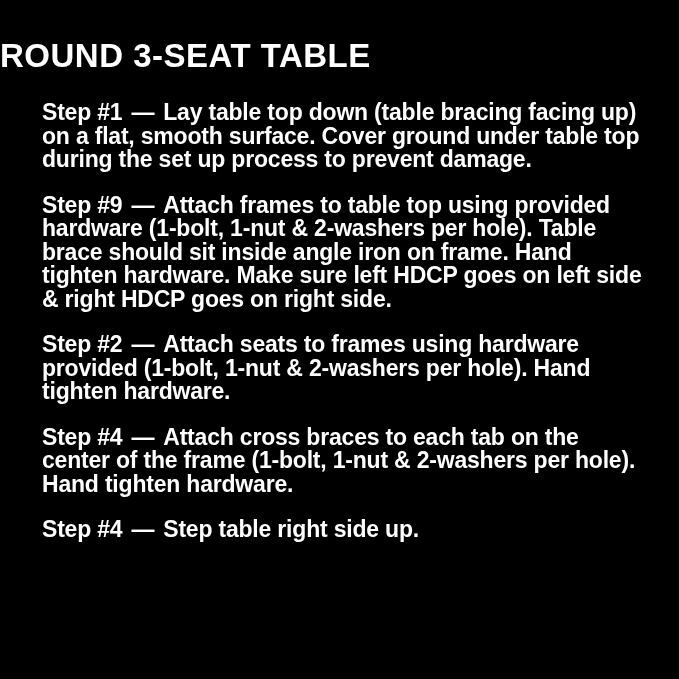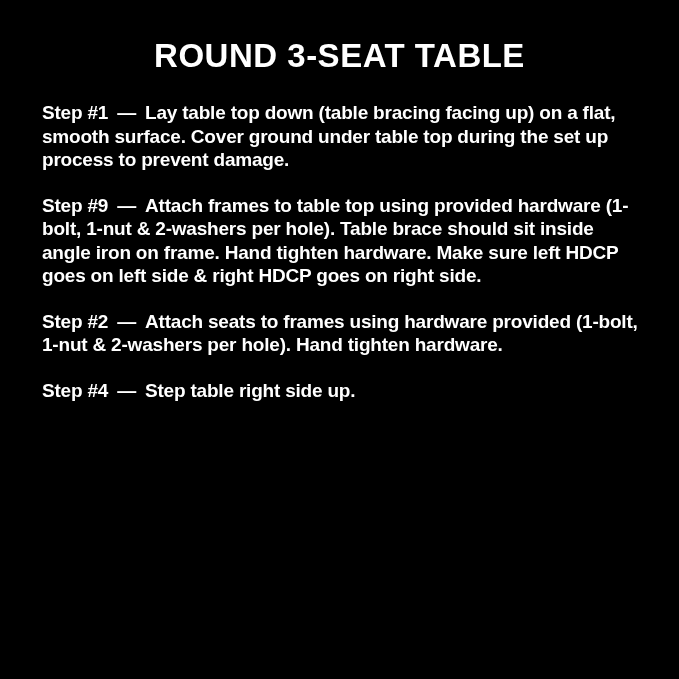--- a/index.html
+++ b/index.html
@@ -13,38 +13,38 @@
     font-family: "Liberation Sans", sans-serif;
     color: #ffffff;
     font-weight: bold;
   }
   .poster {
     width: 679px;
     height: 679px;
     background: #000000;
     padding-top: 36px;
   }
-  .header { text-align: center; }
+  .header { text-align: left; }
   .title {
     font-size: 33px;
     line-height: 40px;
     letter-spacing: 0.5px;
     font-weight: bold;
   }
   .subtitle {
     font-size: 25px;
     line-height: 29px;
     margin-top: 3px;
     font-weight: bold;
   }
   .steps {
     padding: 25px 36px 0 42px;
   }
   .step {
-    font-size: 19px;
+    font-size: 23px;
     line-height: 23.5px;
     letter-spacing: -0.2px;
     margin-bottom: 22px;
     text-align: left;
   }
   .step-sep {
     display: inline-block;
     margin: 0 9px;
   }
 </style>
@@ -56,17 +56,18 @@
     <div class="title">ROUND 3-SEAT TABLE</div>
   </div>
 
   <div class="steps">
     <p class="step"><span>Step #1</span><span class="step-sep">—</span><span>Lay table top down (table bracing facing up) on a flat, smooth surface. Cover ground under table top during the set up process to prevent damage.</span></p>
 
     <p class="step"><span>Step #9</span><span class="step-sep">—</span><span>Attach frames to table top using provided hardware (1-bolt, 1-nut &amp; 2-washers per hole). Table brace should sit inside angle iron on frame. Hand tighten hardware. Make sure left HDCP goes on left side &amp; right HDCP goes on right side.</span></p>
 
     <p class="step"><span>Step #2</span><span class="step-sep">—</span><span>Attach seats to frames using hardware provided (1-bolt, 1-nut &amp; 2-washers per hole). Hand tighten hardware.</span></p>
 
+    <p class="step"><span>Step #4</span><span class="step-sep">—</span><span>Attach cross braces to each tab on the center of the frame (1-bolt, 1-nut &amp; 2-washers per hole). Hand tighten hardware.</span></p>
 
     <p class="step"><span>Step #4</span><span class="step-sep">—</span><span>Step table right side up.</span></p>
 
   </div>
 </div>
 
 </body></html>

